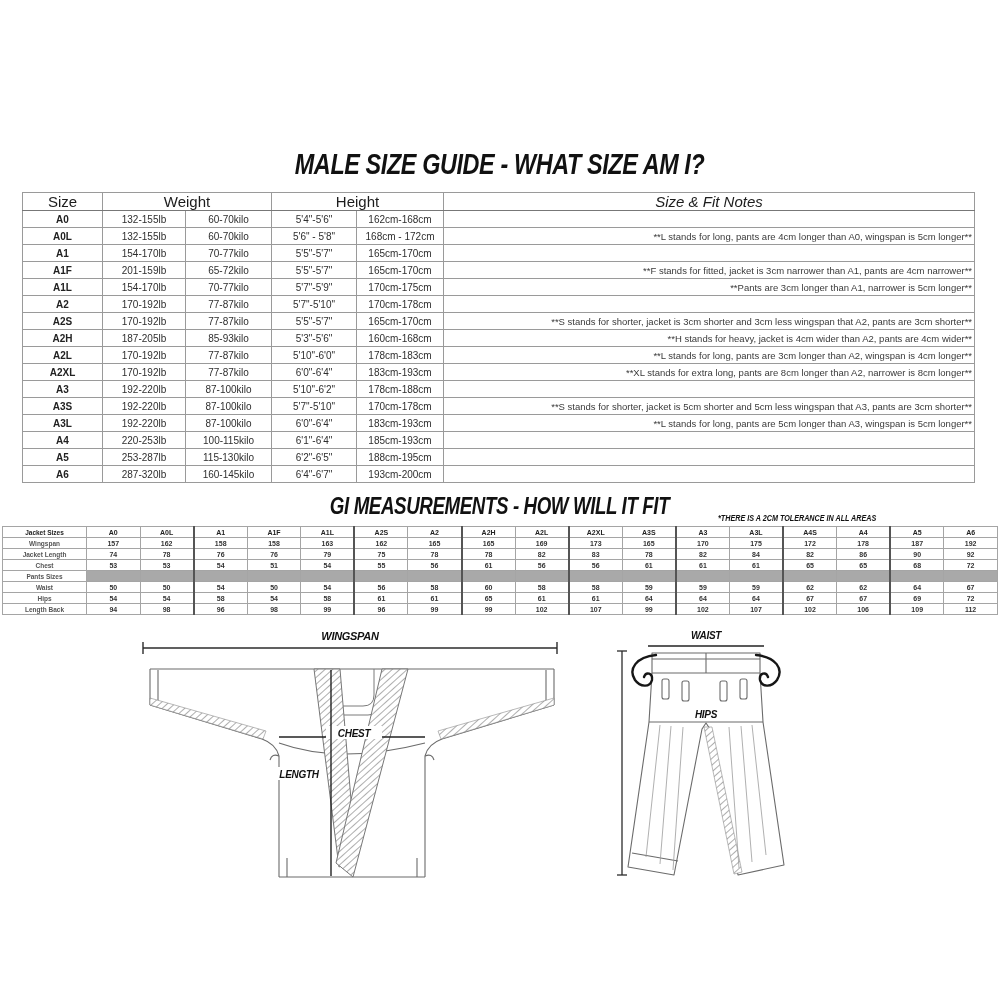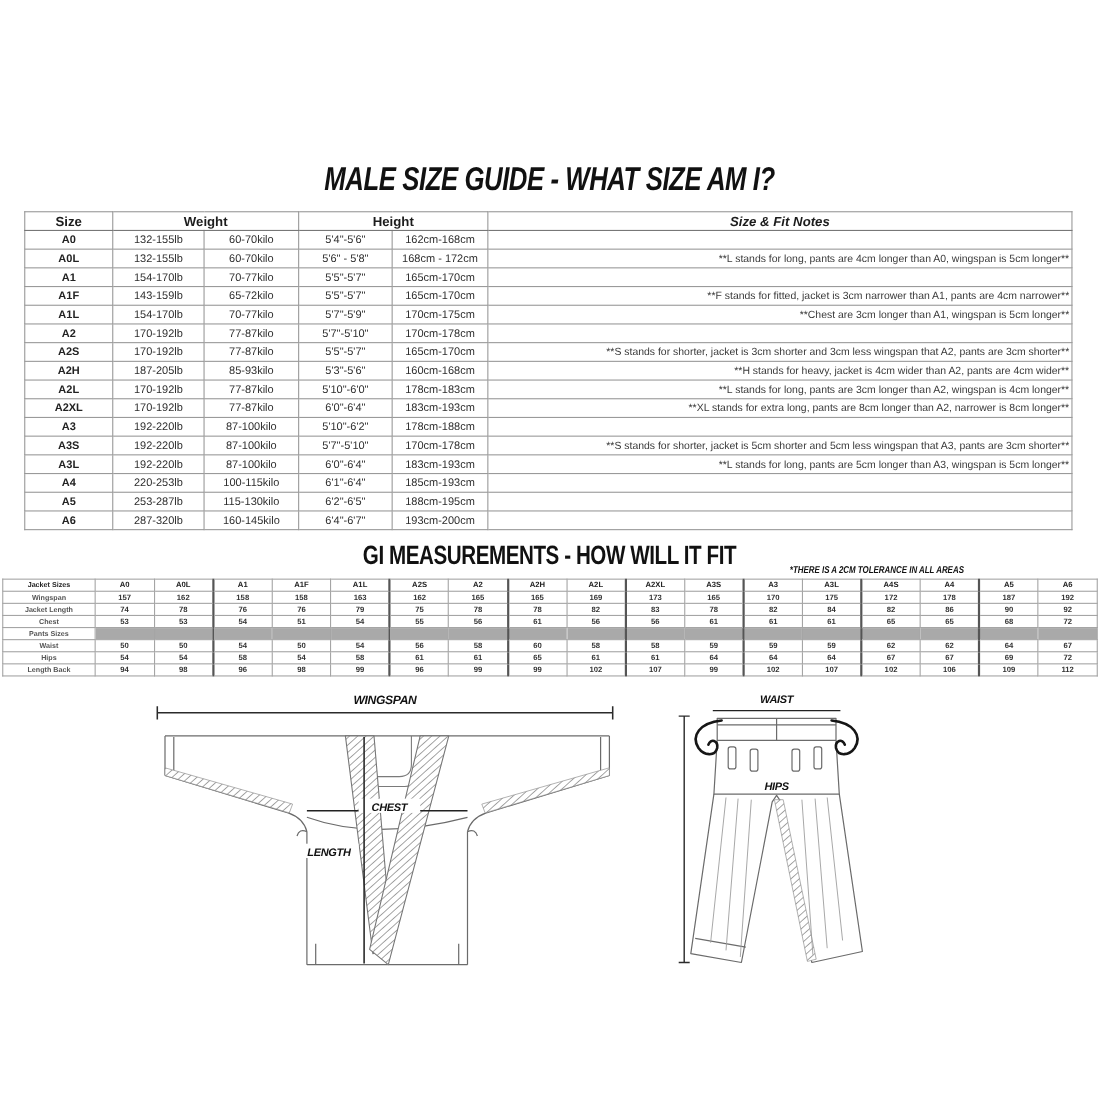--- a/index.html
+++ b/index.html
@@ -7,30 +7,30 @@
     width:1000px;height:1000px;background:#ffffff;position:relative;
     font-family:"Liberation Sans", sans-serif;color:#222;
     -webkit-font-smoothing:antialiased;
   }
   .cond{display:inline-block;transform:scaleX(.78);transform-origin:center;white-space:nowrap;}
   .cond-l{display:inline-block;transform:scaleX(.8);transform-origin:left;white-space:nowrap;}
 
   .title1{position:absolute;top:147px;left:0;width:1000px;text-align:center;
     font-size:30px;font-weight:bold;font-style:italic;color:#111;letter-spacing:-.5px;}
   .title2{position:absolute;top:492px;left:0;width:1000px;text-align:center;
-    font-size:24px;font-weight:bold;color:#111;letter-spacing:-.5px;}
+    font-size:24px;font-weight:bold;font-style:italic;color:#111;letter-spacing:-.5px;}
   .tolnote{position:absolute;top:513px;left:718px;width:216px;text-align:left;
     font-size:9px;font-weight:bold;font-style:italic;color:#111;}
 
   table{border-collapse:collapse;table-layout:fixed;}
   
   .t1{position:absolute;left:22px;top:192px;width:952px;}
   .t1 th,.t1 td{border:1px solid #9a9a9a;height:16px;padding:0 2px;
     font-size:10px;text-align:center;vertical-align:middle;color:#2e2e2e;overflow:hidden;white-space:nowrap;}
-  .t1 th{font-size:12px;font-weight:bold;color:#1c1c1c;border-bottom:1.5px solid #777;}
+  .t1 th{font-size:15px;font-weight:normal;color:#1c1c1c;border-bottom:1.5px solid #777;}
   .t1 th.notesh{font-style:italic;}
   .t1 td.sz{font-weight:bold;color:#222;}
   .t1 td.notes{font-size:9.5px;color:#3a3a3a;text-align:right;}
   .t1 tr.grp td{border-top:1.5px solid #6e6e6e;}
   .t1{border:1.5px solid #777;}
 
   
   .t2{position:absolute;left:2px;top:526px;width:996px;border:1.5px solid #666;}
   .t2 td{border:1px solid #a5a5a5;height:10px;padding:0 1px;font-size:7px;font-weight:bold;
     text-align:center;vertical-align:middle;color:#333;overflow:hidden;white-space:nowrap;}
@@ -87,33 +87,33 @@
       <tr class="grp">
         <td class="sz">A1</td>
         <td>154-170lb</td>
         <td>70-77kilo</td>
         <td>5'5"-5'7"</td>
         <td>165cm-170cm</td>
         <td class="notes"></td>
       </tr>
       <tr>
         <td class="sz">A1F</td>
-        <td>143-159lb</td>
+        <td>201-159lb</td>
         <td>65-72kilo</td>
         <td>5'5"-5'7"</td>
         <td>165cm-170cm</td>
         <td class="notes">**F stands for fitted, jacket is 3cm narrower than A1, pants are 4cm narrower**</td>
       </tr>
       <tr>
         <td class="sz">A1L</td>
         <td>154-170lb</td>
         <td>70-77kilo</td>
         <td>5'7"-5'9"</td>
         <td>170cm-175cm</td>
-        <td class="notes">**Chest are 3cm longer than A1, wingspan is 5cm longer**</td>
+        <td class="notes">**Pants are 3cm longer than A1, narrower is 5cm longer**</td>
       </tr>
       <tr class="grp">
         <td class="sz">A2</td>
         <td>170-192lb</td>
         <td>77-87kilo</td>
         <td>5'7"-5'10"</td>
         <td>170cm-178cm</td>
         <td class="notes"></td>
       </tr>
       <tr>

